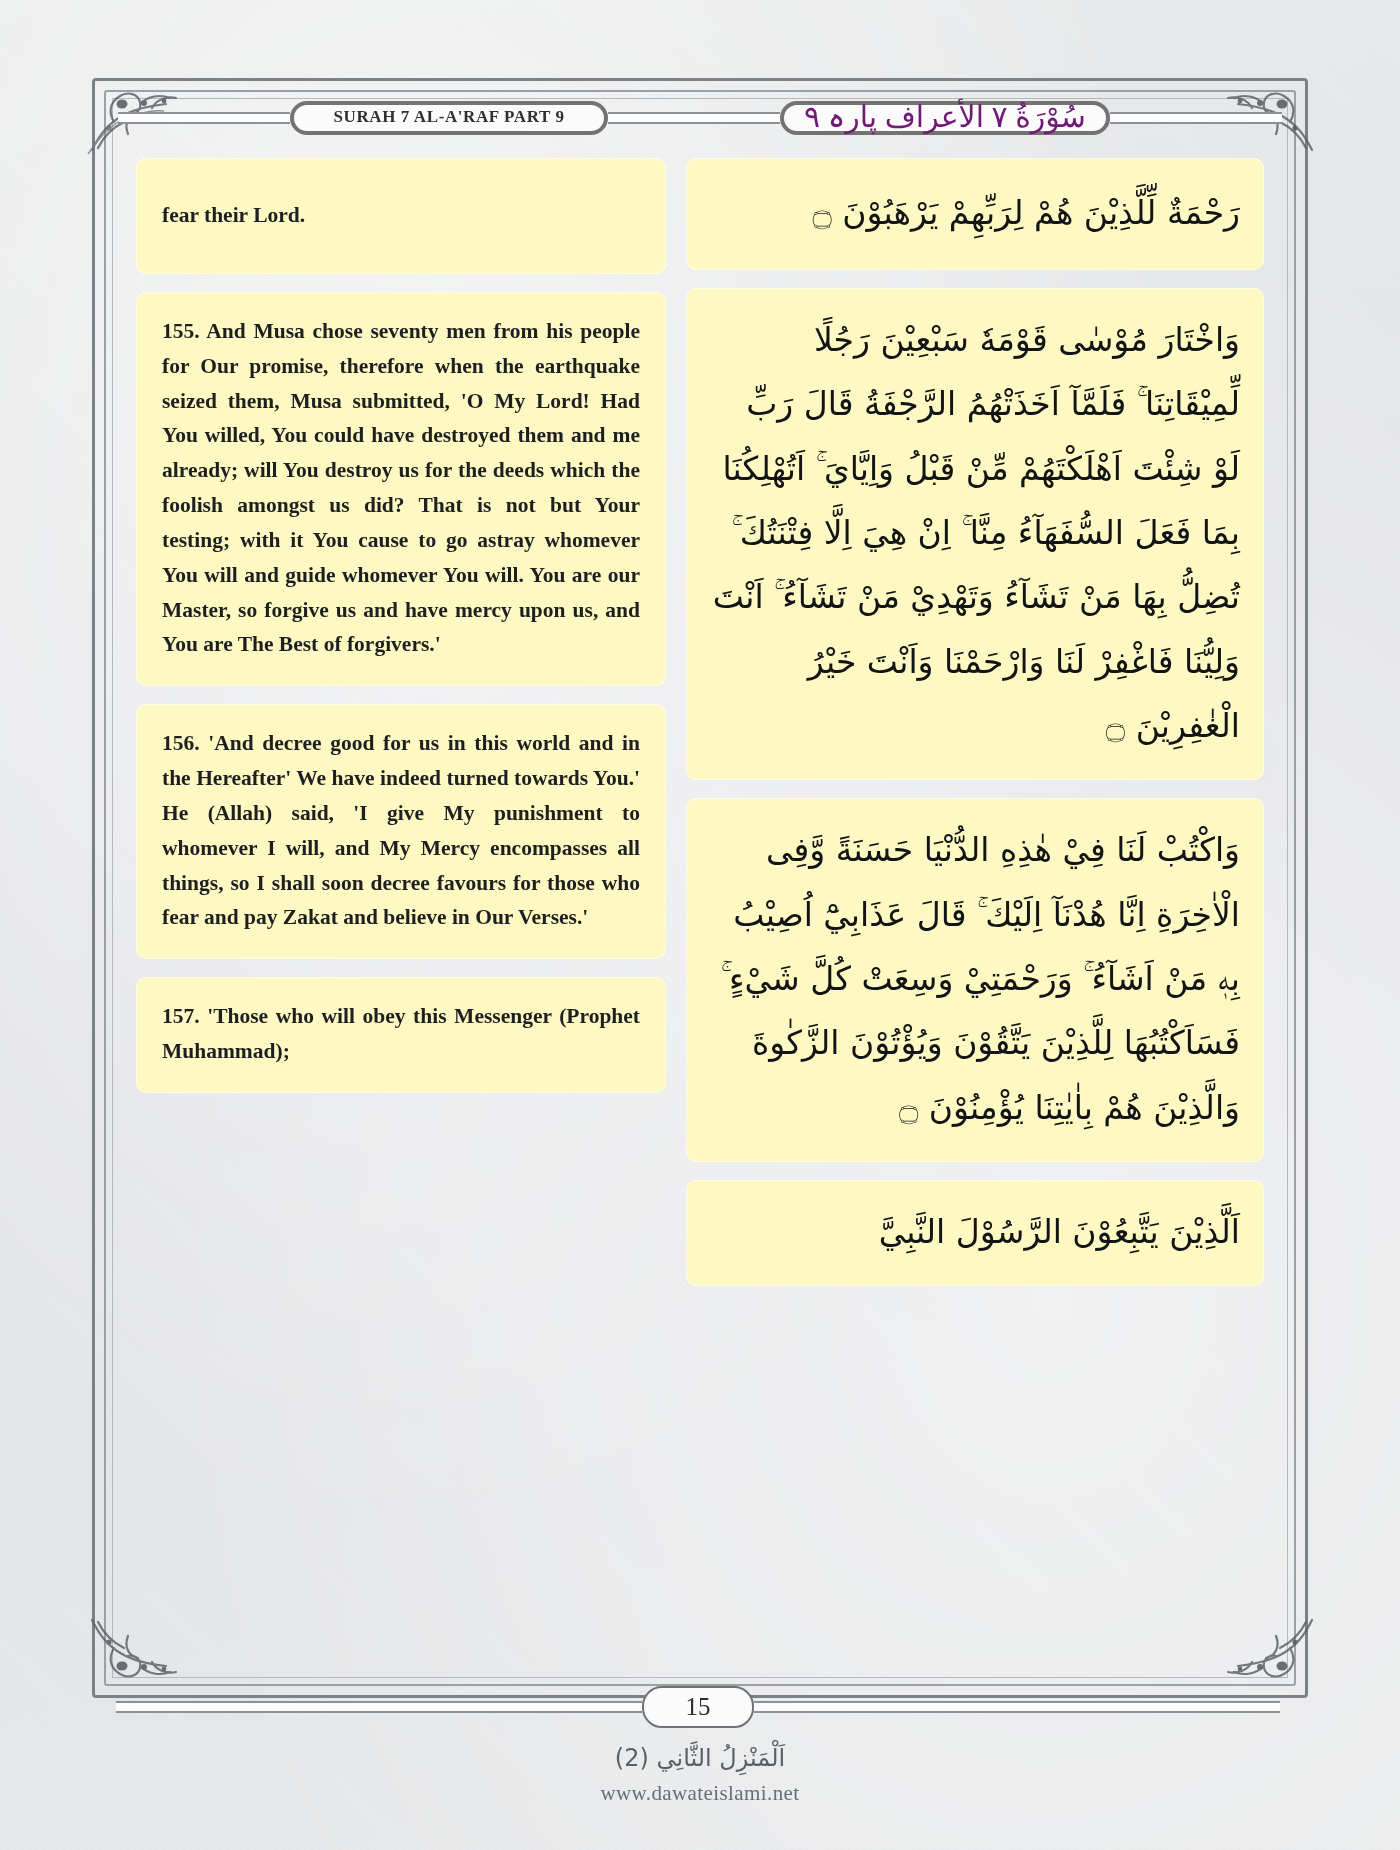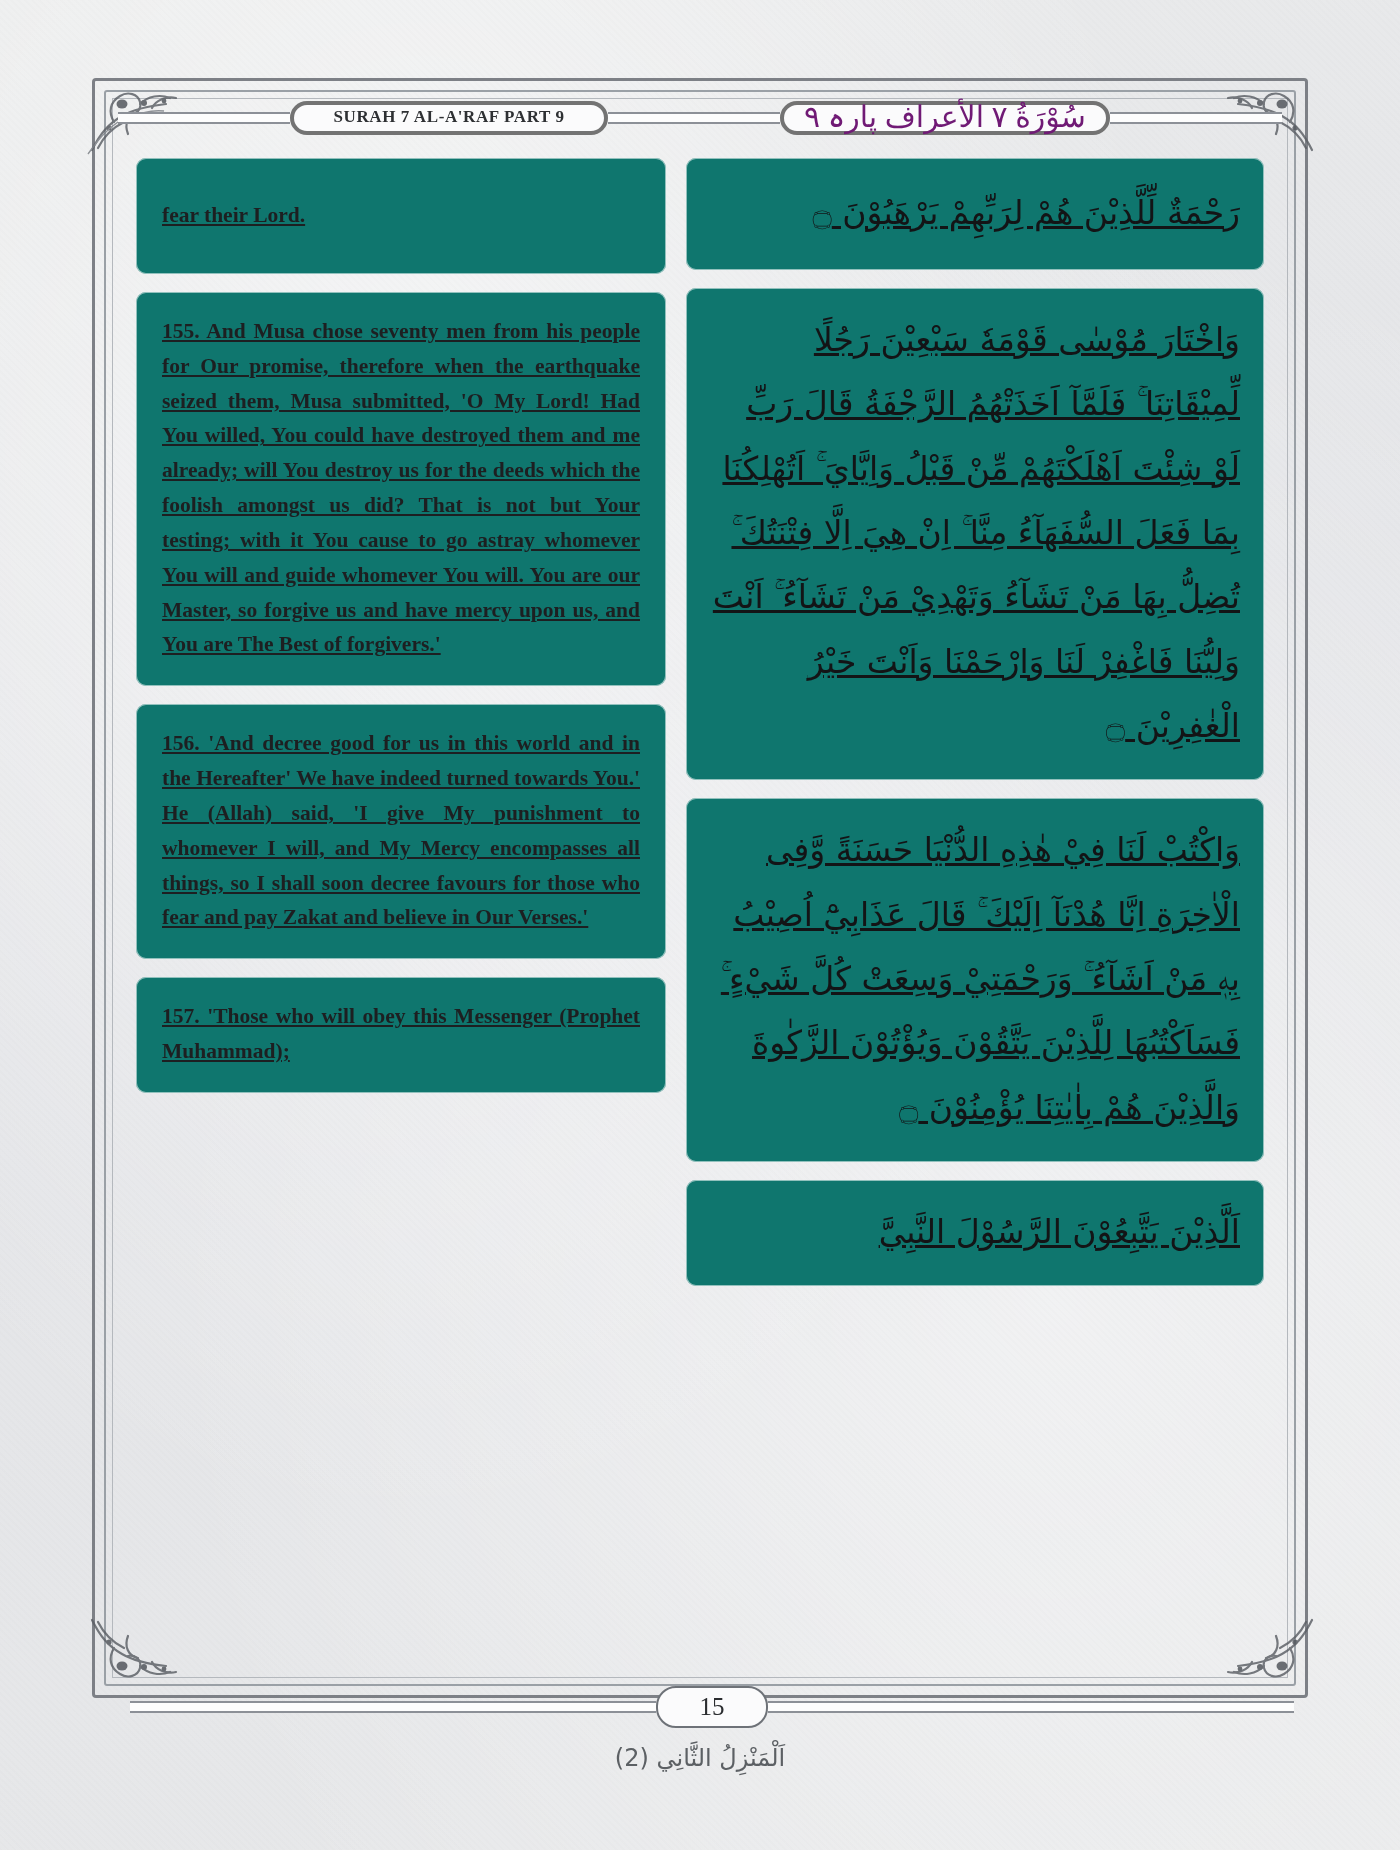--- a/index.html
+++ b/index.html
@@ -132,24 +132,23 @@
     left: 136px;
     top: 158px;
     width: 1128px;
     display: flex;
     gap: 20px;
   }
   .col-en { width: 530px; display: flex; flex-direction: column; gap: 18px; }
   .col-ar { width: 578px; display: flex; flex-direction: column; gap: 18px; }
 
   .cell {
-    background: #0f766e;
+    background: #fef9c3;
     border-radius: 10px;
     box-shadow: 0 0 0 1px rgba(255,255,255,0.55) inset;
-    text-decoration: underline;
   }
   .cell-en {
     padding: 22px 26px 24px 26px;
     font-family: "Liberation Serif", serif;
     font-size: 21.5px;
     line-height: 1.62;
     color: #1d1f21;
     text-align: justify;
     text-justify: inter-word;
     font-weight: bold;
@@ -164,21 +163,21 @@
     letter-spacing: 0;
   }
 
   
   .h-a { min-height: 70px; display: flex; align-items: center; }
   .h-a-ar { min-height: 70px; display: flex; align-items: center; justify-content: flex-start; }
 
   
   .footer-rule {
     position: absolute;
-    left: 130px;
+    left: 116px;
     top: 1686px;
     width: 1164px;
     height: 42px;
     display: flex;
     align-items: center;
   }
   .page-pill {
     flex: 0 0 auto;
     width: 108px;
     height: 38px;
@@ -349,13 +348,14 @@
 <div class="footer-rule">
   <div class="rule-line"></div>
   <div class="page-pill">
     <span>15</span>
   </div>
   <div class="rule-line"></div>
 </div>
 
 <div class="footer-bottom">
   <div class="manzil">اَلْمَنْزِلُ الثَّانِي (2)</div>
+  <div class="site">www.dawateislami.net</div>
 </div>
 
 </body></html>

